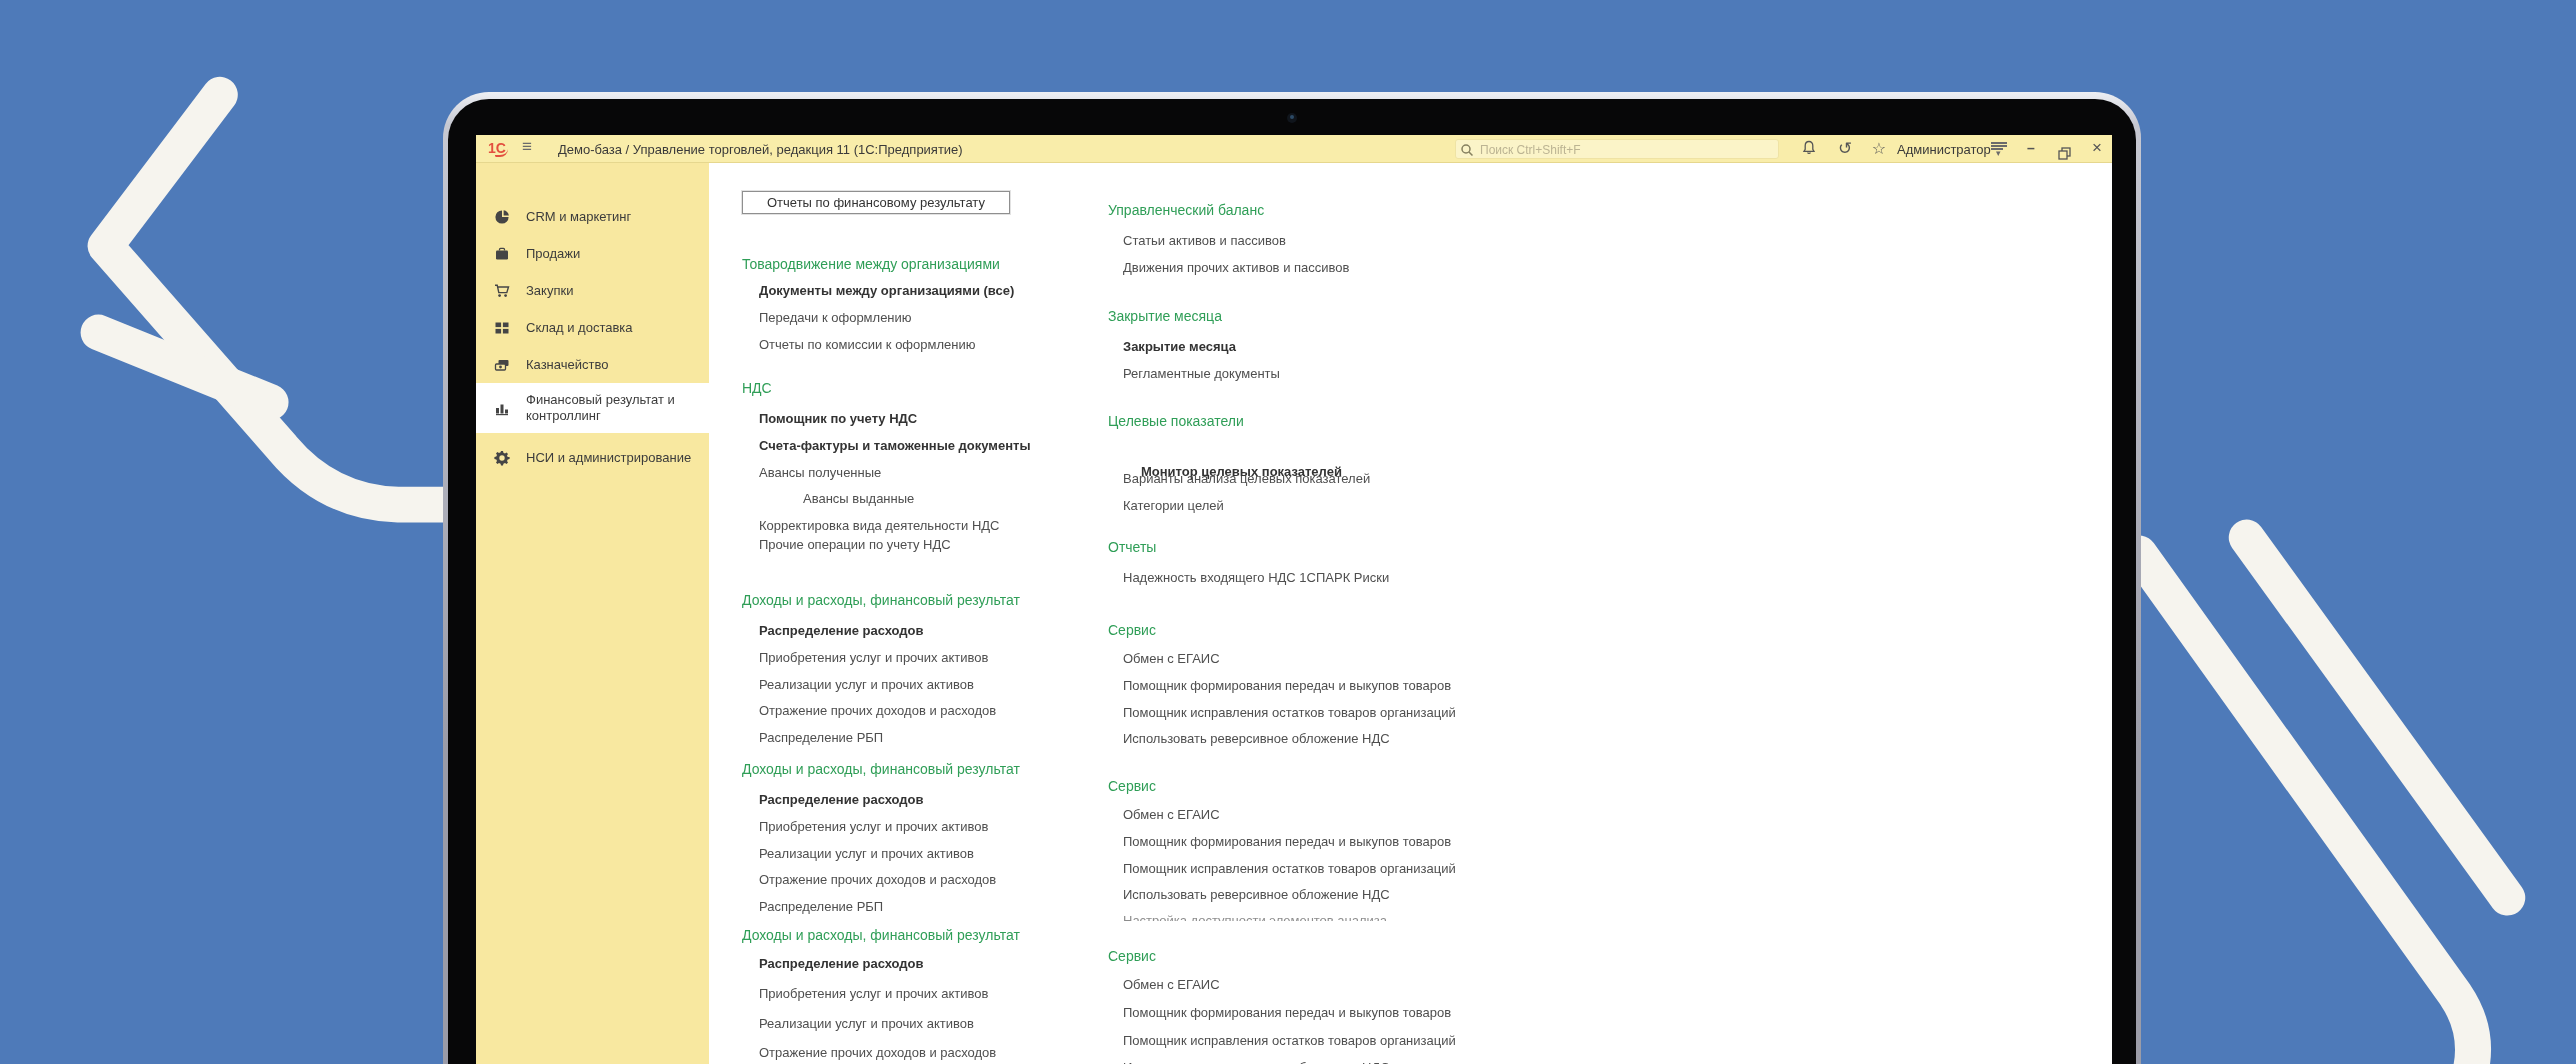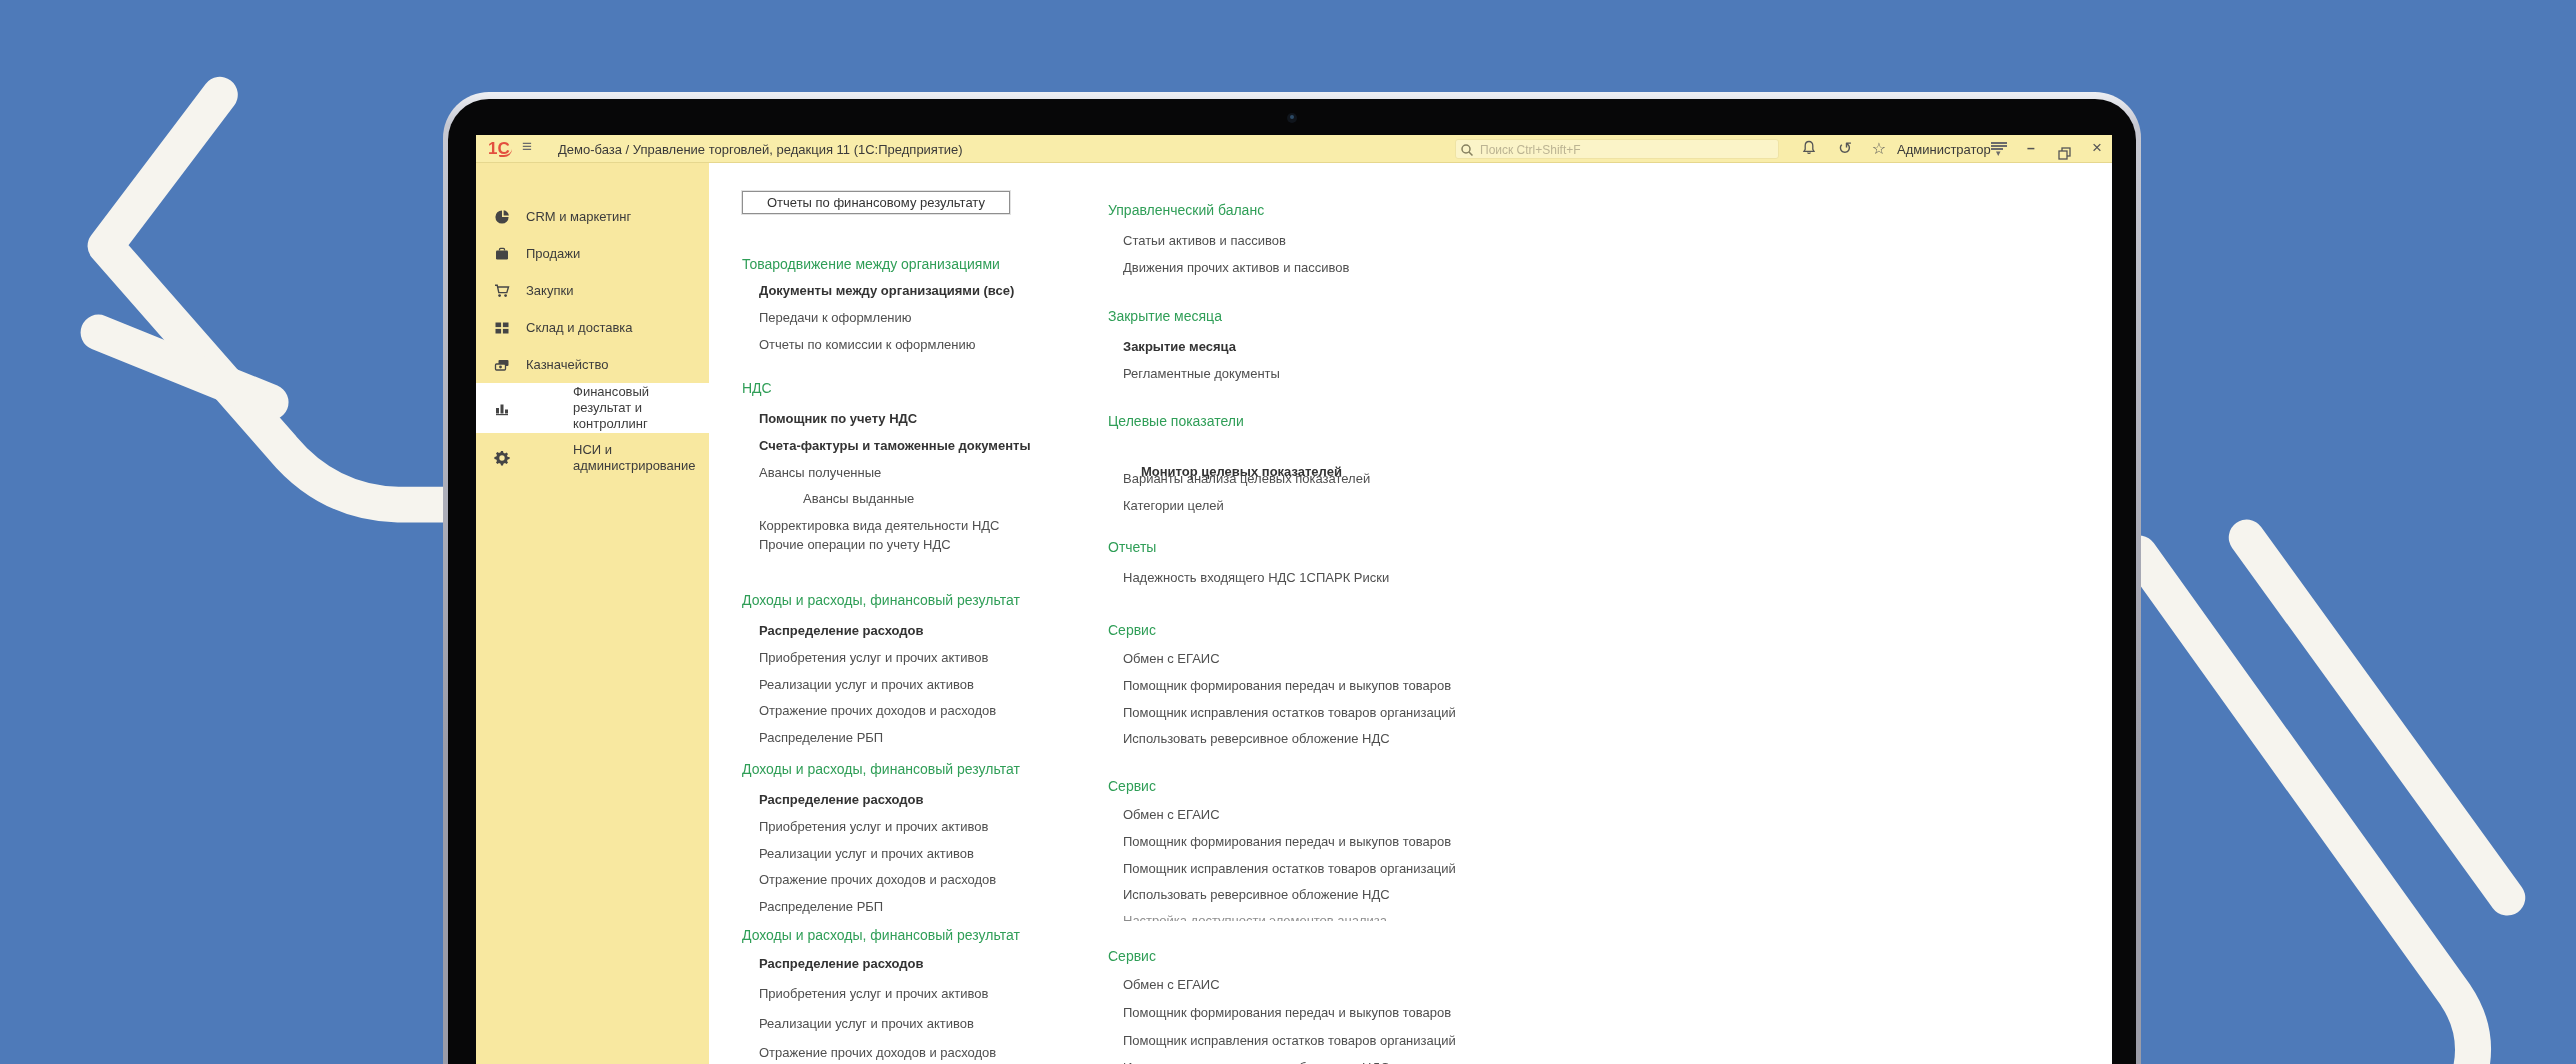--- a/index.html
+++ b/index.html
@@ -17,21 +17,21 @@
   .camera{position:absolute;left:839px;top:14px;width:10px;height:10px;border-radius:50%;
     background:#10151c;}
   .camera::after{content:"";position:absolute;left:3px;top:2px;width:4px;height:4px;border-radius:50%;background:#2c4a66;}
 
   
   .screen{position:absolute;left:28px;top:36px;width:1636px;bottom:0;background:#fff;overflow:hidden;}
 
   
   .titlebar{position:absolute;left:0;top:0;width:1636px;height:28px;background:#f9edaa;
     border-bottom:1px solid #e6d78e;box-sizing:border-box;}
-  .logo{position:absolute;left:12px;top:5px;font-size:17px;font-weight:bold;color:#e34f3f;line-height:17px;}
+  .logo{position:absolute;left:12px;top:5px;font-size:14px;font-weight:bold;color:#e34f3f;line-height:17px;}
   .logo::after{content:"";position:absolute;right:-2px;bottom:0px;width:13px;height:6px;
     border-bottom:2.5px solid #e34f3f;border-radius:0 0 10px 2px;}
   .burger{position:absolute;left:46px;top:2px;font-size:17px;color:#6b6b6b;}
   .win-title{position:absolute;left:82px;top:7px;font-size:13px;color:#3a3a3a;white-space:nowrap;}
   .searchbox{position:absolute;left:979px;top:4px;width:324px;height:20px;background:#fbf4c8;
     border:1px solid #efe3a4;border-radius:3px;box-sizing:border-box;}
   .searchbox svg{position:absolute;left:4px;top:3px;}
   .searchbox input{position:absolute;left:22px;top:1px;width:294px;height:16px;border:none;background:transparent;
     font-family:"Liberation Sans",sans-serif;font-size:12px;color:#6a6a5a;outline:none;}
   .searchbox input::placeholder{color:#bcb493;}
@@ -45,21 +45,21 @@
                linear-gradient(#6b6b6b,#6b6b6b) 0 6px/12px 2px no-repeat;}
   .svcmenu .caret{position:absolute;left:5px;top:6px;font-size:9px;color:#6b6b6b;}
   .ctl{position:absolute;top:0;width:24px;height:28px;line-height:26px;text-align:center;color:#555;font-size:14px;}
   .ctl.min{left:1543px;font-weight:bold;}
   .ctl.close{left:1609px;font-size:17px;}
   .ctl.rest{left:1576px;padding-top:7px;box-sizing:border-box;}
 
   
   .sidebar{position:absolute;left:0;top:28px;bottom:0;width:233px;background:#f8e8a0;padding-top:35px;box-sizing:border-box;}
   .sb-item{position:relative;height:37px;display:flex;align-items:center;cursor:default;}
-  .sb-item.two{height:50px;padding-left:47px;}
+  .sb-item.two{height:50px;}
   .sb-item.selected{background:#ffffff;}
   .sb-ico{position:absolute;left:18px;top:50%;transform:translateY(-50%);width:16px;height:16px;}
   .sb-label{margin-left:50px;margin-right:8px;font-size:13px;color:#3c3c3c;line-height:16px;}
 
   
   .content{position:absolute;left:233px;top:28px;right:0;bottom:0;background:#fff;}
   .focus-link{position:absolute;left:33px;top:28px;height:21px;line-height:21px;padding:0 24px;
     font-size:13px;color:#333;border:1px solid #8f8f8f;box-shadow:0 0 0 1px #e2e2e2;background:#fff;white-space:nowrap;}
   .section{position:absolute;}
   .sec-title{position:absolute;left:0;top:0;font-size:14px;color:#2f9e57;white-space:nowrap;}

